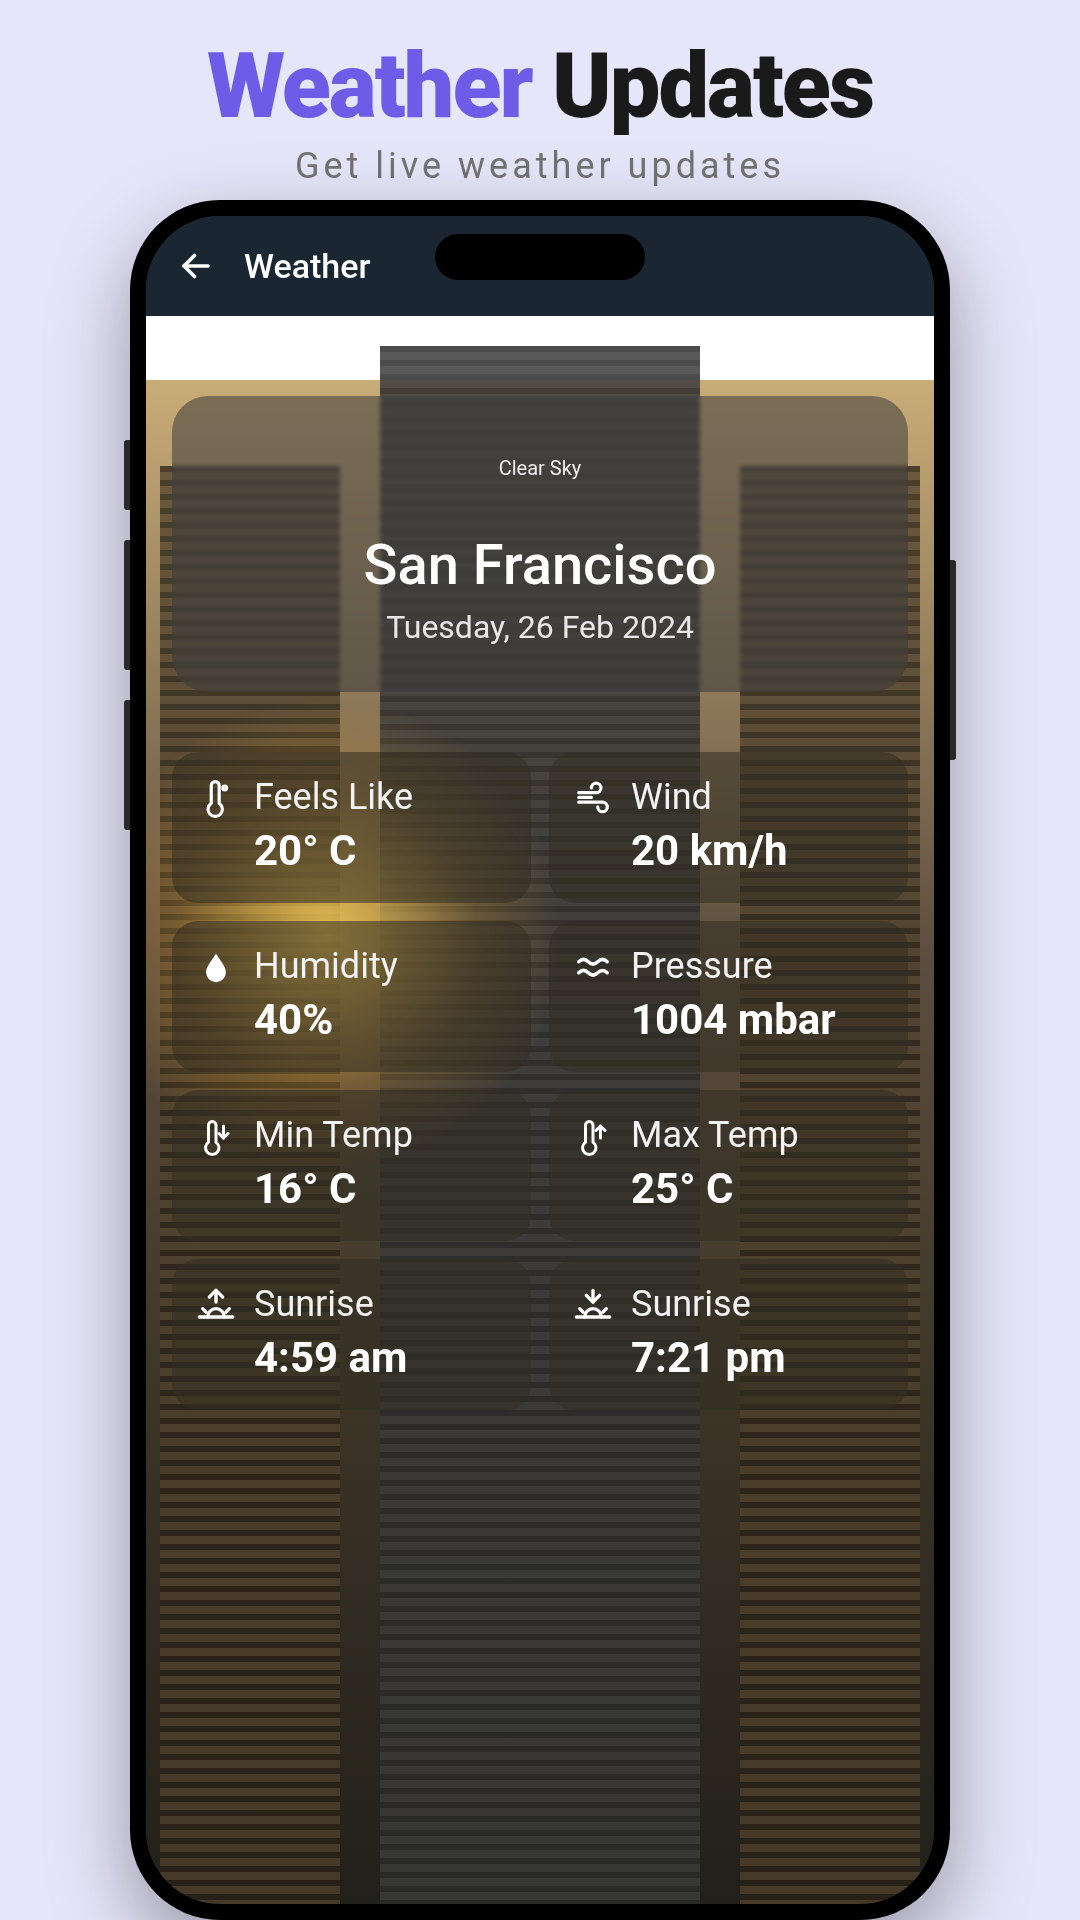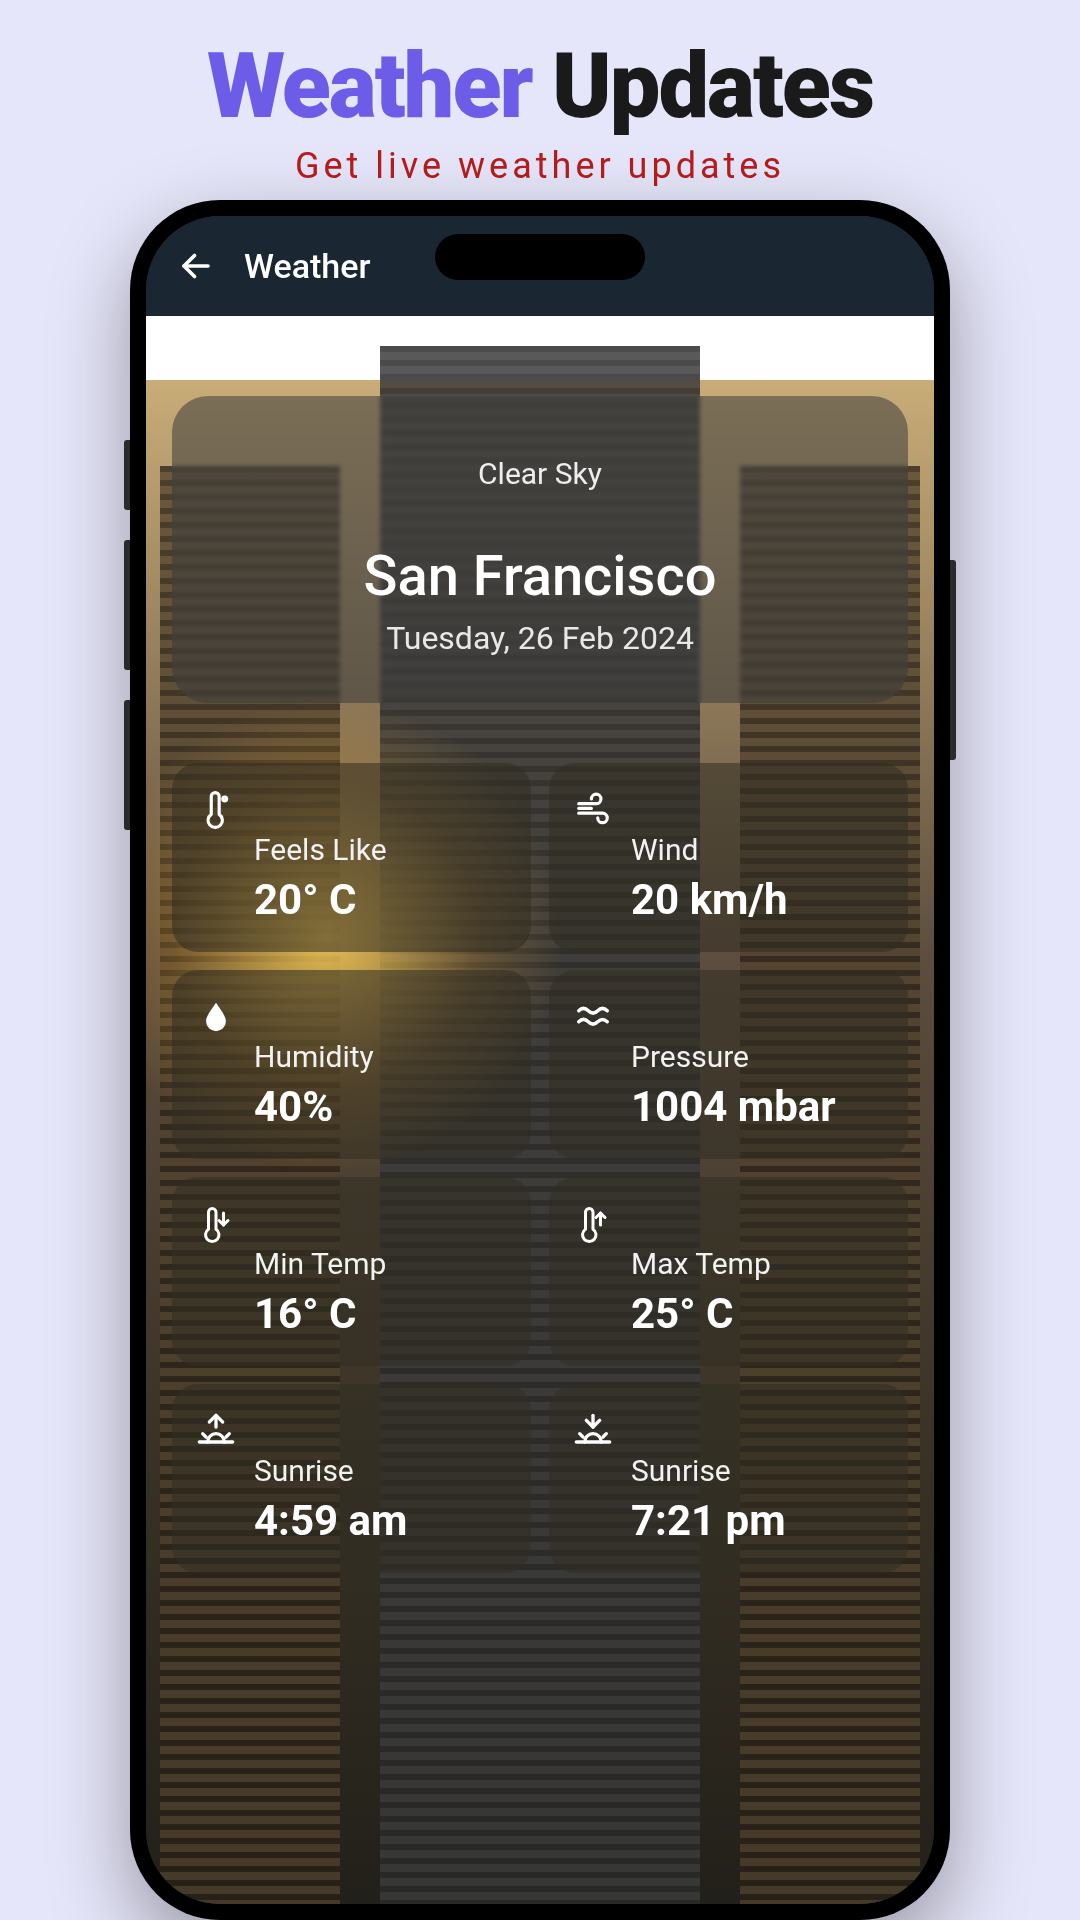--- a/index.html
+++ b/index.html
@@ -16,21 +16,21 @@
     padding-top: 34px;
     font-size: 90px;
     font-weight: 900;
     letter-spacing: -2px;
   }
   .page-title .accent { color: #6C5CE7; }
   .page-title .dark { color: #1a1a1a; }
   .page-subtitle {
     text-align: center;
     font-size: 36px;
-    color: #b91c1c;
+    color: #737373;
     letter-spacing: 4px;
     margin-top: 6px;
   }
   .phone {
     position: absolute;
     left: 50%;
     transform: translateX(-50%);
     top: 200px;
     width: 820px;
     height: 1720px;
@@ -138,21 +138,21 @@
     align-items: center;
     justify-content: center;
     gap: 30px;
   }
   .temp-value {
     font-size: 104px;
     font-weight: 700;
     letter-spacing: 2px;
   }
   .condition {
-    font-size: 30px;
+    font-size: 20px;
     margin-top: 10px;
     color: #eee;
   }
   .city {
     font-size: 56px;
     margin-top: 52px;
     font-weight: 500;
   }
   .date {
     font-size: 32px;
@@ -168,21 +168,21 @@
   }
   .tile {
     background: rgba(50,45,35,0.55);
     border-radius: 26px;
     padding: 24px 22px 28px;
     display: flex;
     gap: 16px;
     align-items: flex-start;
   }
   .tile .icon-slot { width: 44px; flex-shrink: 0; display: flex; justify-content: center; padding-top: 4px; }
-  .tile-label { font-size: 30px; color: #f2f2f2; white-space: nowrap; margin-top: 45px; }
+  .tile-label { font-size: 36px; color: #f2f2f2; white-space: nowrap; }
   .tile-value { font-size: 42px; font-weight: 700; margin-top: 8px; white-space: nowrap; }
   svg { display: block; }
 </style>
 </head>
 <body>
 
 <div class="page-title">
   <span class="accent">Weather</span>
   <span class="dark">Updates</span>
 </div>

